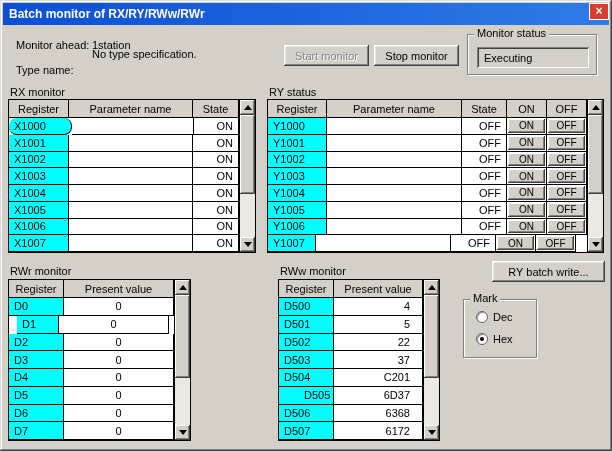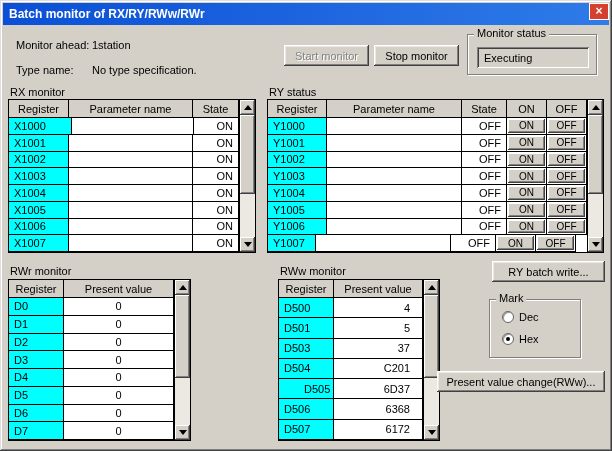--- a/index.html
+++ b/index.html
@@ -118,41 +118,41 @@
   <div class="titlebar">
     <span>Batch monitor of RX/RY/RWw/RWr</span>
   </div>
   <div class="x-btn">
     <span>×</span>
   </div>
 
   <span class="lbl" style="left:16px; top:39px;">Monitor ahead:</span>
   <span class="lbl" style="left:92px; top:39px;">1station</span>
   <span class="lbl" style="left:16px; top:64px;">Type name:</span>
-  <span class="lbl" style="left:92px; top:64px;">No type specification.</span>
+  <span class="lbl" style="left:92px; top:48px;">No type specification.</span>
 
   <div class="btn" style="left:374px; top:45px; width:85px; height:21px;">Stop monitor</div>
   <div class="btn disabled" style="left:284px; top:45px; width:85px; height:21px;">Start monitor</div>
 
   <div class="groupbox" style="left:467px; top:34px; width:130px; height:41px;">
     <span class="group-label">Monitor status</span>
     <div class="sunken" style="left:9px; top:12px; width:112px; height:21px;">Executing</div>
   </div>
 
   <span class="lbl" style="left:10px; top:86px;">RX monitor</span>
   <span class="lbl" style="left:269px; top:86px;">RY status</span>
 
   <div class="mtable" id="rx-table" style="left:8px; top:99px; width:248px; height:154px;">
       <div class="trow thead">
         <div class="tcell hcell" style="width: 60px;">Register</div>
         <div class="tcell hcell" style="width: 124px;">Parameter name</div>
         <div class="tcell hcell" style="width: 46px;">State</div>
       </div>
       <div class="trow">
-        <div class="tcell reg" style="width: 64px;">X1000</div>
+        <div class="tcell reg" style="width: 64px; border-radius: 8px;">X1000</div>
         <div class="tcell param" style="width: 124px;"></div>
         <div class="tcell state" style="width: 46px;">ON</div>
       </div>
       <div class="trow">
         <div class="tcell reg" style="width: 60px;">X1001</div>
         <div class="tcell param" style="width: 124px;"></div>
         <div class="tcell state" style="width: 46px;">ON</div>
       </div>
       <div class="trow">
         <div class="tcell reg" style="width: 60px;">X1002</div>
@@ -307,21 +307,21 @@
   <div class="mtable" id="rwr-table" style="left:8px; top:279px; width:183px; height:162px;">
       <div class="trow thead">
         <div class="tcell hcell" style="width: 55px;">Register</div>
         <div class="tcell hcell" style="width: 110px;">Present value</div>
       </div>
       <div class="trow">
         <div class="tcell reg" style="width: 55px;">D0</div>
         <div class="tcell val-center" style="width: 110px;">0</div>
       </div>
       <div class="trow">
-        <div class="tcell reg" style="width: 55px;">D1</div>
+        <div class="tcell reg" style="width: 42px; margin-left: 8px;">D1</div>
         <div class="tcell val-center" style="width: 110px;">0</div>
       </div>
       <div class="trow">
         <div class="tcell reg" style="width: 55px;">D2</div>
         <div class="tcell val-center" style="width: 110px;">0</div>
       </div>
       <div class="trow">
         <div class="tcell reg" style="width: 55px;">D3</div>
         <div class="tcell val-center" style="width: 110px;">0</div>
       </div>
@@ -358,20 +358,24 @@
       </div>
       <div class="trow">
         <div class="tcell reg" style="width: 55px;">D500</div>
         <div class="tcell val-right" style="width: 89px;">4</div>
       </div>
       <div class="trow">
         <div class="tcell reg" style="width: 55px;">D501</div>
         <div class="tcell val-right" style="width: 89px;">5</div>
       </div>
       <div class="trow">
+        <div class="tcell reg" style="width: 55px;">D502</div>
+        <div class="tcell val-right" style="width: 89px;">22</div>
+      </div>
+      <div class="trow">
         <div class="tcell reg" style="width: 55px;">D503</div>
         <div class="tcell val-right" style="width: 89px;">37</div>
       </div>
       <div class="trow">
         <div class="tcell reg" style="width: 55px;">D504</div>
         <div class="tcell val-right" style="width: 89px;">C201</div>
       </div>
       <div class="trow">
         <div class="tcell reg" style="width: 55px; padding-left: 25px;">D505</div>
         <div class="tcell val-right" style="width: 89px;">6D37</div>
@@ -390,27 +394,26 @@
         </div>
         <div class="sb-thumb"></div>
         <div class="sb-btn sb-down">
           <div class="arr-down"></div>
         </div>
       </div>
     </div>
 
   <div class="btn" style="left:492px; top:261px; width:113px; height:21px;">RY batch write...</div>
 
-  <div class="groupbox" style="left:489px; top:299px; width:92px; height:59px;padding-left:20px;">
+  <div class="groupbox" style="left:463px; top:299px; width:74px; height:59px;padding-left:20px;">
     <span class="group-label">Mark</span>
     <div class="radio-row" style="left:12px; top:11px;">
       <span class="radio"></span>
       <span>Dec</span>
     </div>
     <div class="radio-row" style="left:12px; top:33px;">
       <span class="radio checked"></span>
       <span>Hex</span>
     </div>
   </div>
 
-  <div class="btn" style="left:437px; top:371px; width:168px; height:21px;">Present value change(RWw)...</div>
 
 </div>
 
 </body></html>

